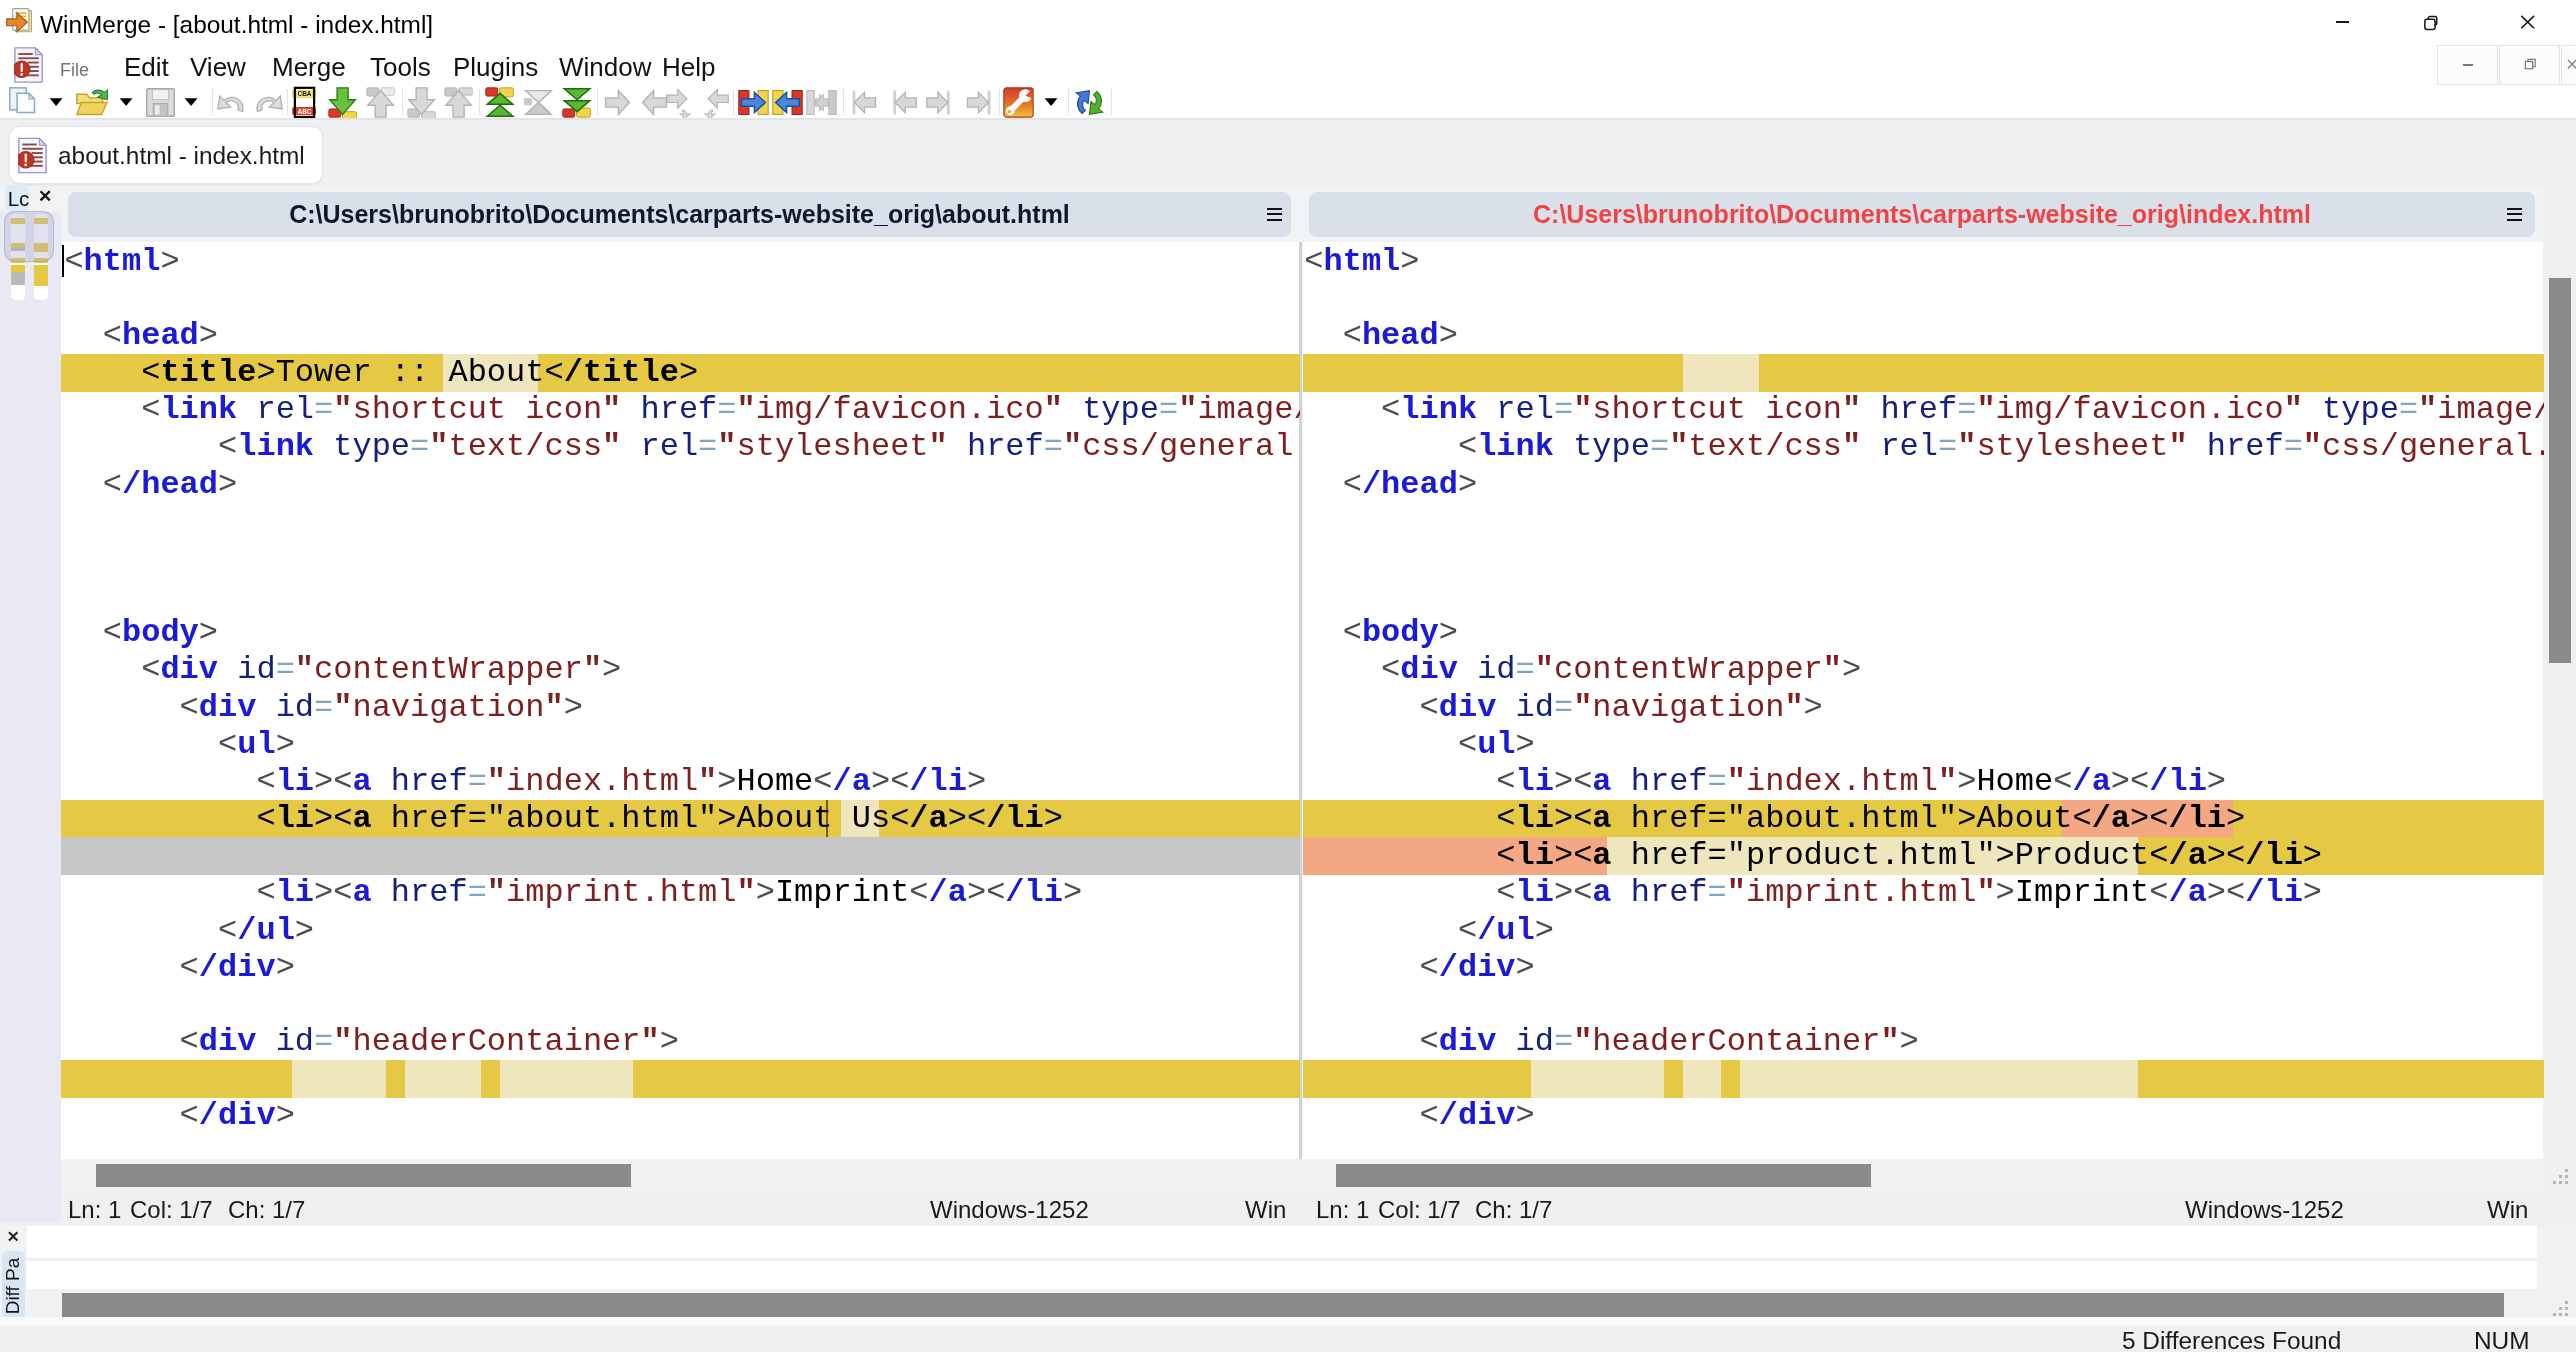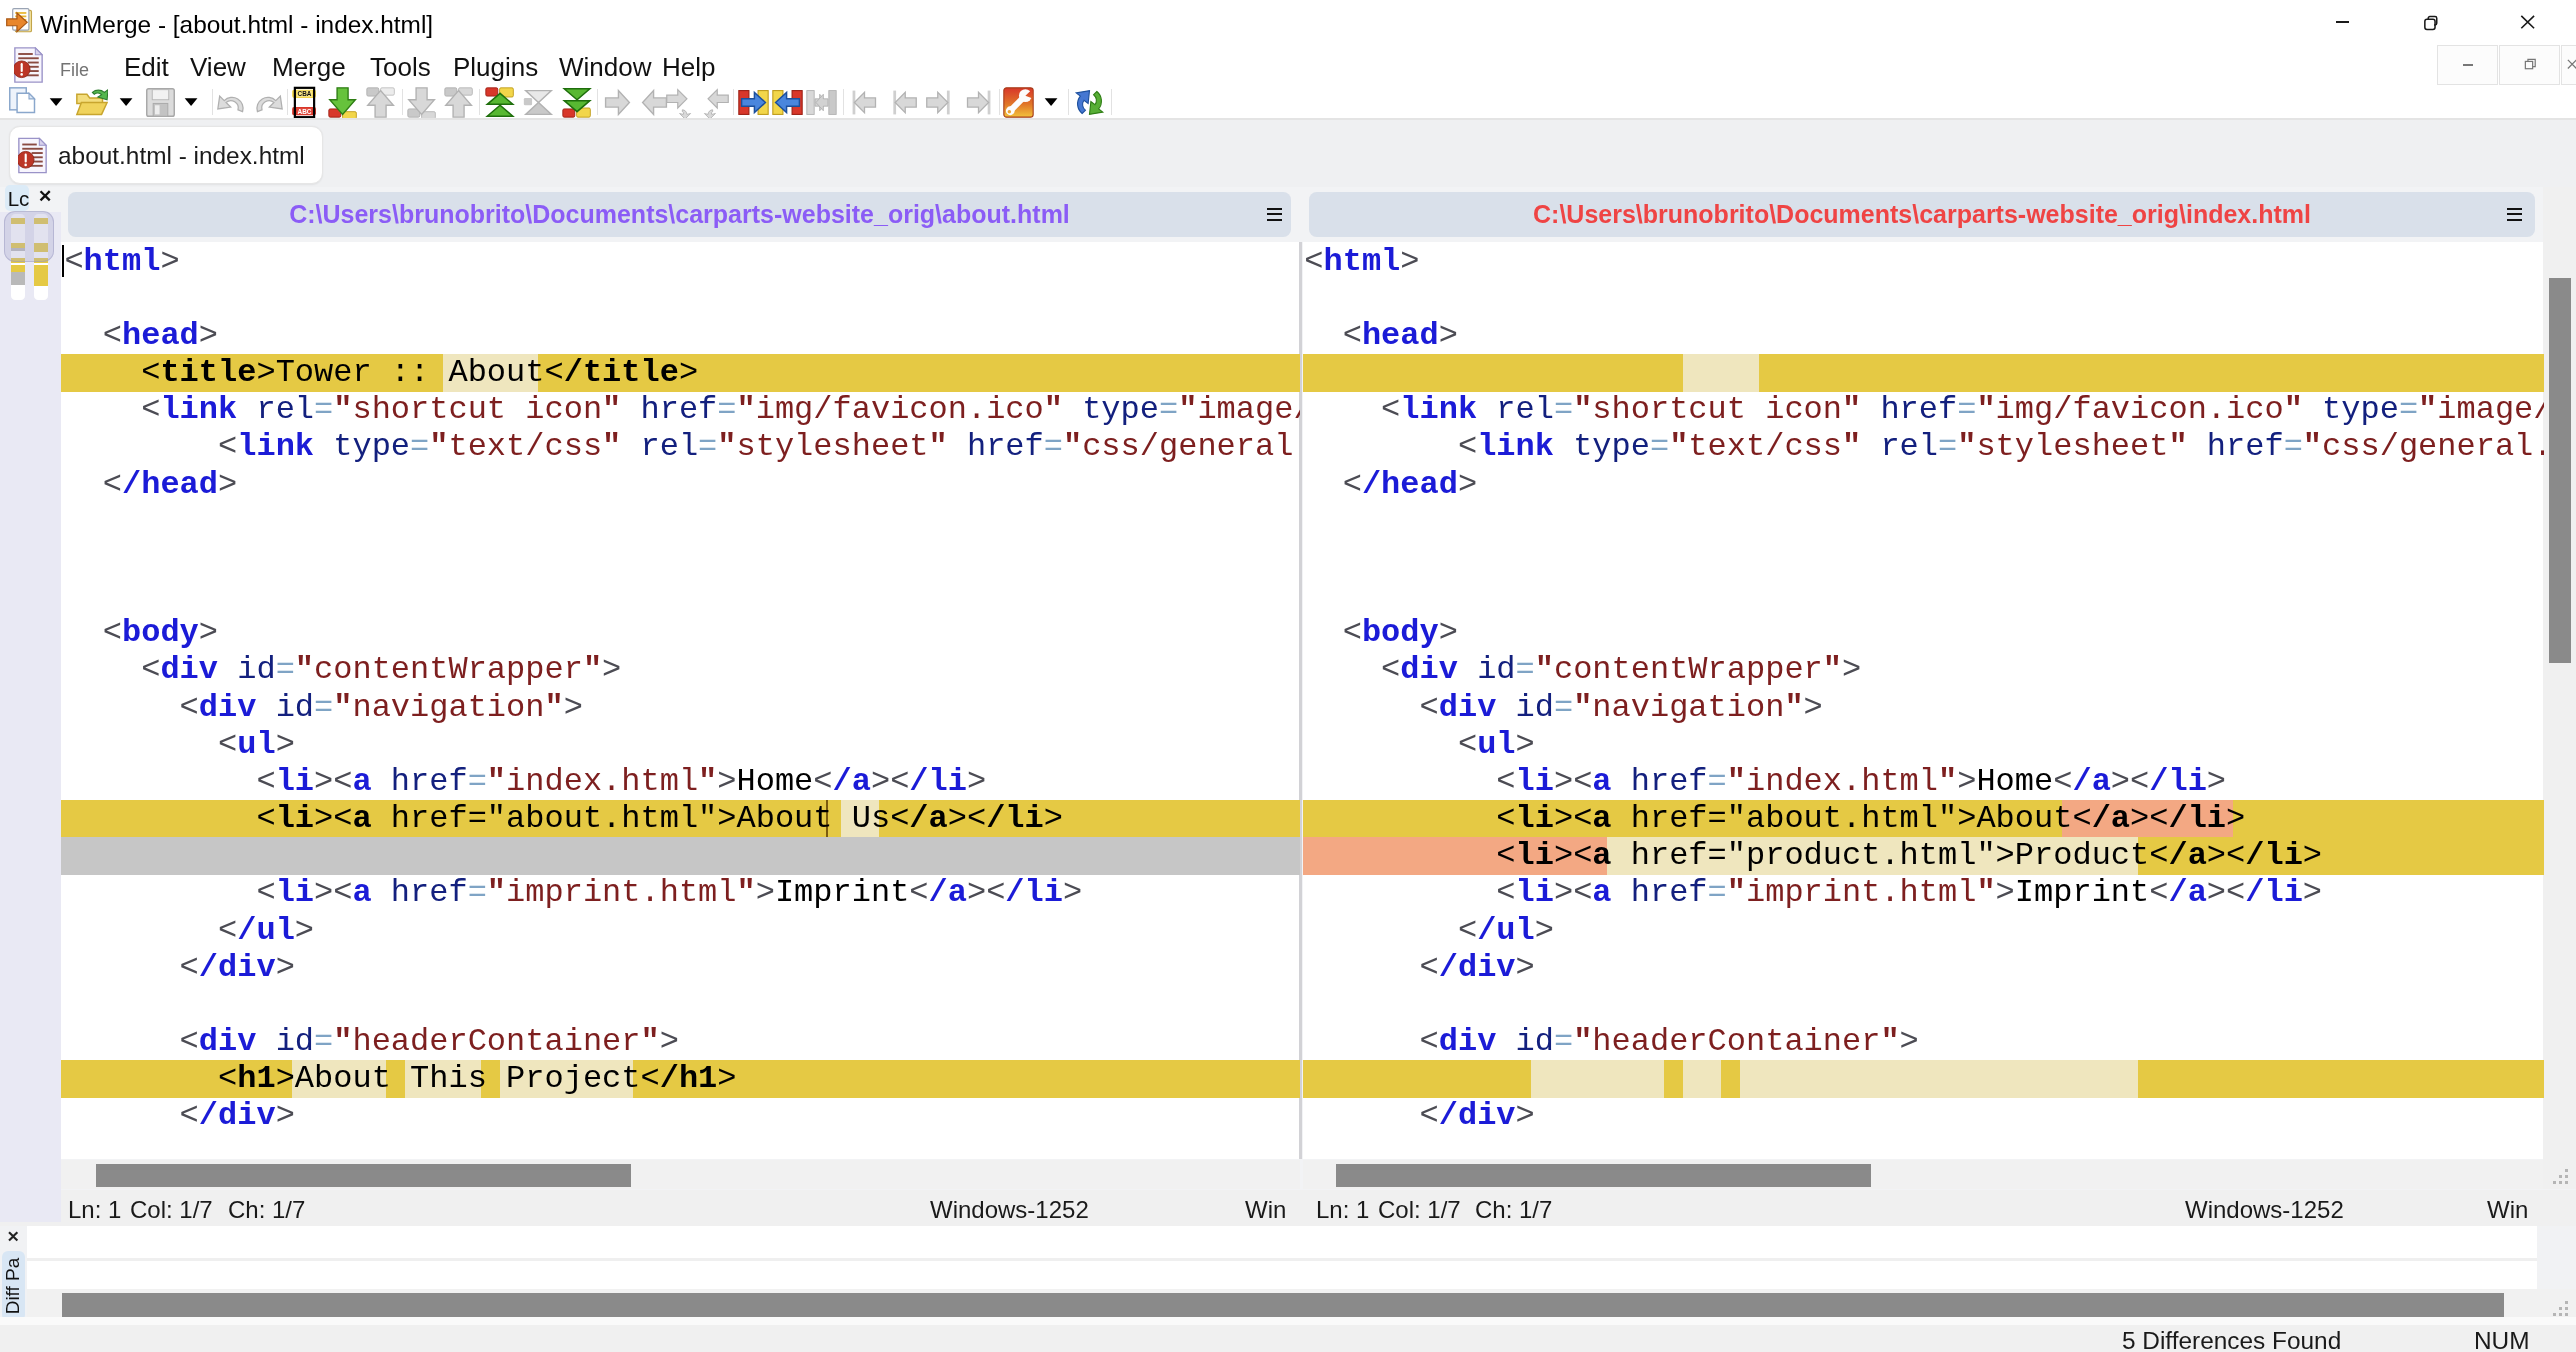--- a/index.html
+++ b/index.html
@@ -243,21 +243,21 @@
   </div>
 <div style="position:absolute;left:34px;top:214px;width:13.7px;height:86px;background:#fff;border-radius:4.3px;overflow:hidden">
     <div style="position:absolute;left:0;top:4.3px;width:13.7px;height:6px;background:#E5C944"></div>
     <div style="position:absolute;left:0;top:29px;width:13.7px;height:8.6px;background:#E5C944"></div>
     <div style="position:absolute;left:0;top:44px;width:13.7px;height:5.1px;background:#E5C944"></div>
     <div style="position:absolute;left:0;top:51px;width:13.7px;height:20.5px;background:#E5C944"></div>
   </div>
 <div style="position:absolute;left:4.3px;top:211px;width:50px;height:51px;background:rgba(168,168,205,0.33);border:0.9px solid rgba(148,148,188,0.45);border-radius:11px"></div>
 <div style="position:absolute;left:68px;top:192px;width:1223px;height:45px;background:#d9e0ea;border-radius:7.7px"></div>
 <div style="position:absolute;left:1309px;top:192px;width:1226px;height:45px;background:#d9e0ea;border-radius:7.7px"></div>
-<div style="position:absolute;left:68px;top:192px;width:1223px;height:45px;line-height:45px;text-align:center;font-size:25px;font-weight:bold;color:#8b5cf6">C:\Users\brunobrito\Documents\carparts-website_orig\about.html</div>
+<div style="position:absolute;left:68px;top:192px;width:1223px;height:45px;line-height:45px;text-align:center;font-size:25px;font-weight:bold;color:#0f172a">C:\Users\brunobrito\Documents\carparts-website_orig\about.html</div>
 <div style="position:absolute;left:1309px;top:192px;width:1226px;height:45px;line-height:45px;text-align:center;font-size:25px;font-weight:bold;color:#ef4444">C:\Users\brunobrito\Documents\carparts-website_orig\index.html</div>
 <div style="position:absolute;left:1267px;top:208px;width:14.5px;height:2.3px;background:#111;"></div>
 <div style="position:absolute;left:1267px;top:213px;width:14.5px;height:2.3px;background:#111;"></div>
 <div style="position:absolute;left:1267px;top:219px;width:14.5px;height:2.3px;background:#111;"></div>
 <div style="position:absolute;left:2507px;top:208px;width:14.5px;height:2.3px;background:#111;"></div>
 <div style="position:absolute;left:2507px;top:213px;width:14.5px;height:2.3px;background:#111;"></div>
 <div style="position:absolute;left:2507px;top:219px;width:14.5px;height:2.3px;background:#111;"></div>
 <div style="position:absolute;left:61px;top:242px;width:1239px;height:917px;background:#fff;"></div>
 <div style="position:absolute;left:1303px;top:242px;width:1241px;height:917px;background:#fff;"></div>
 <div style="position:absolute;left:1299px;top:242px;width:2.6px;height:917px;background:#d2d2d6;"></div>
@@ -299,21 +299,20 @@
     <div class="mono" style="position:absolute;left:3.4px;top:427px">  <span class="br">&lt;</span><span class="tg">body</span><span class="br">&gt;</span></div>
     <div class="mono" style="position:absolute;left:3.4px;top:464px">    <span class="br">&lt;</span><span class="tg">div</span> <span class="at">id</span><span class="op">=</span><span class="qt">"</span><span class="st">contentWrapper</span><span class="qt">"</span><span class="br">&gt;</span></div>
     <div class="mono" style="position:absolute;left:3.4px;top:502px">      <span class="br">&lt;</span><span class="tg">div</span> <span class="at">id</span><span class="op">=</span><span class="qt">"</span><span class="st">navigation</span><span class="qt">"</span><span class="br">&gt;</span></div>
     <div class="mono" style="position:absolute;left:3.4px;top:539px">        <span class="br">&lt;</span><span class="tg">ul</span><span class="br">&gt;</span></div>
     <div class="mono" style="position:absolute;left:3.4px;top:576px">          <span class="br">&lt;</span><span class="tg">li</span><span class="br">&gt;</span><span class="br">&lt;</span><span class="tg">a</span> <span class="at">href</span><span class="op">=</span><span class="qt">"</span><span class="st">index.html</span><span class="qt">"</span><span class="br">&gt;</span>Home<span class="br">&lt;</span><span class="tg">/a</span><span class="br">&gt;</span><span class="br">&lt;</span><span class="tg">/li</span><span class="br">&gt;</span></div>
     <div class="mono" style="position:absolute;left:3.4px;top:613px">          &lt;<span class="k">li</span>&gt;&lt;<span class="k">a</span> href="about.html"&gt;About Us&lt;<span class="k">/a</span>&gt;&lt;<span class="k">/li</span>&gt;</div>
     <div class="mono" style="position:absolute;left:3.4px;top:687px">          <span class="br">&lt;</span><span class="tg">li</span><span class="br">&gt;</span><span class="br">&lt;</span><span class="tg">a</span> <span class="at">href</span><span class="op">=</span><span class="qt">"</span><span class="st">imprint.html</span><span class="qt">"</span><span class="br">&gt;</span>Imprint<span class="br">&lt;</span><span class="tg">/a</span><span class="br">&gt;</span><span class="br">&lt;</span><span class="tg">/li</span><span class="br">&gt;</span></div>
     <div class="mono" style="position:absolute;left:3.4px;top:725px">        <span class="br">&lt;</span><span class="tg">/ul</span><span class="br">&gt;</span></div>
     <div class="mono" style="position:absolute;left:3.4px;top:762px">      <span class="br">&lt;</span><span class="tg">/div</span><span class="br">&gt;</span></div>
     <div class="mono" style="position:absolute;left:3.4px;top:836px">      <span class="br">&lt;</span><span class="tg">div</span> <span class="at">id</span><span class="op">=</span><span class="qt">"</span><span class="st">headerContainer</span><span class="qt">"</span><span class="br">&gt;</span></div>
-    <div class="mono" style="position:absolute;left:3.4px;top:873px">        &lt;<span class="k">h1</span>&gt;About This Project&lt;<span class="k">/h1</span>&gt;</div>
     <div class="mono" style="position:absolute;left:3.4px;top:910px">      <span class="br">&lt;</span><span class="tg">/div</span><span class="br">&gt;</span></div>
   </div>
 <div style="position:absolute;left:1303px;top:187px;width:1241px;height:976px;overflow:hidden">
     <div class="mono" style="position:absolute;left:1.3px;top:56px"><span class="br">&lt;</span><span class="tg">html</span><span class="br">&gt;</span></div>
     <div class="mono" style="position:absolute;left:1.3px;top:130px">  <span class="br">&lt;</span><span class="tg">head</span><span class="br">&gt;</span></div>
     <div class="mono" style="position:absolute;left:1.3px;top:204px">    <span class="br">&lt;</span><span class="tg">link</span> <span class="at">rel</span><span class="op">=</span><span class="qt">"</span><span class="st">shortcut icon</span><span class="qt">"</span> <span class="at">href</span><span class="op">=</span><span class="qt">"</span><span class="st">img/favicon.ico</span><span class="qt">"</span> <span class="at">type</span><span class="op">=</span><span class="qt">"</span><span class="st">image/x-icon</span></div>
     <div class="mono" style="position:absolute;left:1.3px;top:241px">        <span class="br">&lt;</span><span class="tg">link</span> <span class="at">type</span><span class="op">=</span><span class="qt">"</span><span class="st">text/css</span><span class="qt">"</span> <span class="at">rel</span><span class="op">=</span><span class="qt">"</span><span class="st">stylesheet</span><span class="qt">"</span> <span class="at">href</span><span class="op">=</span><span class="qt">"</span><span class="st">css/general.css</span></div>
     <div class="mono" style="position:absolute;left:1.3px;top:279px">  <span class="br">&lt;</span><span class="tg">/head</span><span class="br">&gt;</span></div>
     <div class="mono" style="position:absolute;left:1.3px;top:427px">  <span class="br">&lt;</span><span class="tg">body</span><span class="br">&gt;</span></div>
     <div class="mono" style="position:absolute;left:1.3px;top:464px">    <span class="br">&lt;</span><span class="tg">div</span> <span class="at">id</span><span class="op">=</span><span class="qt">"</span><span class="st">contentWrapper</span><span class="qt">"</span><span class="br">&gt;</span></div>

